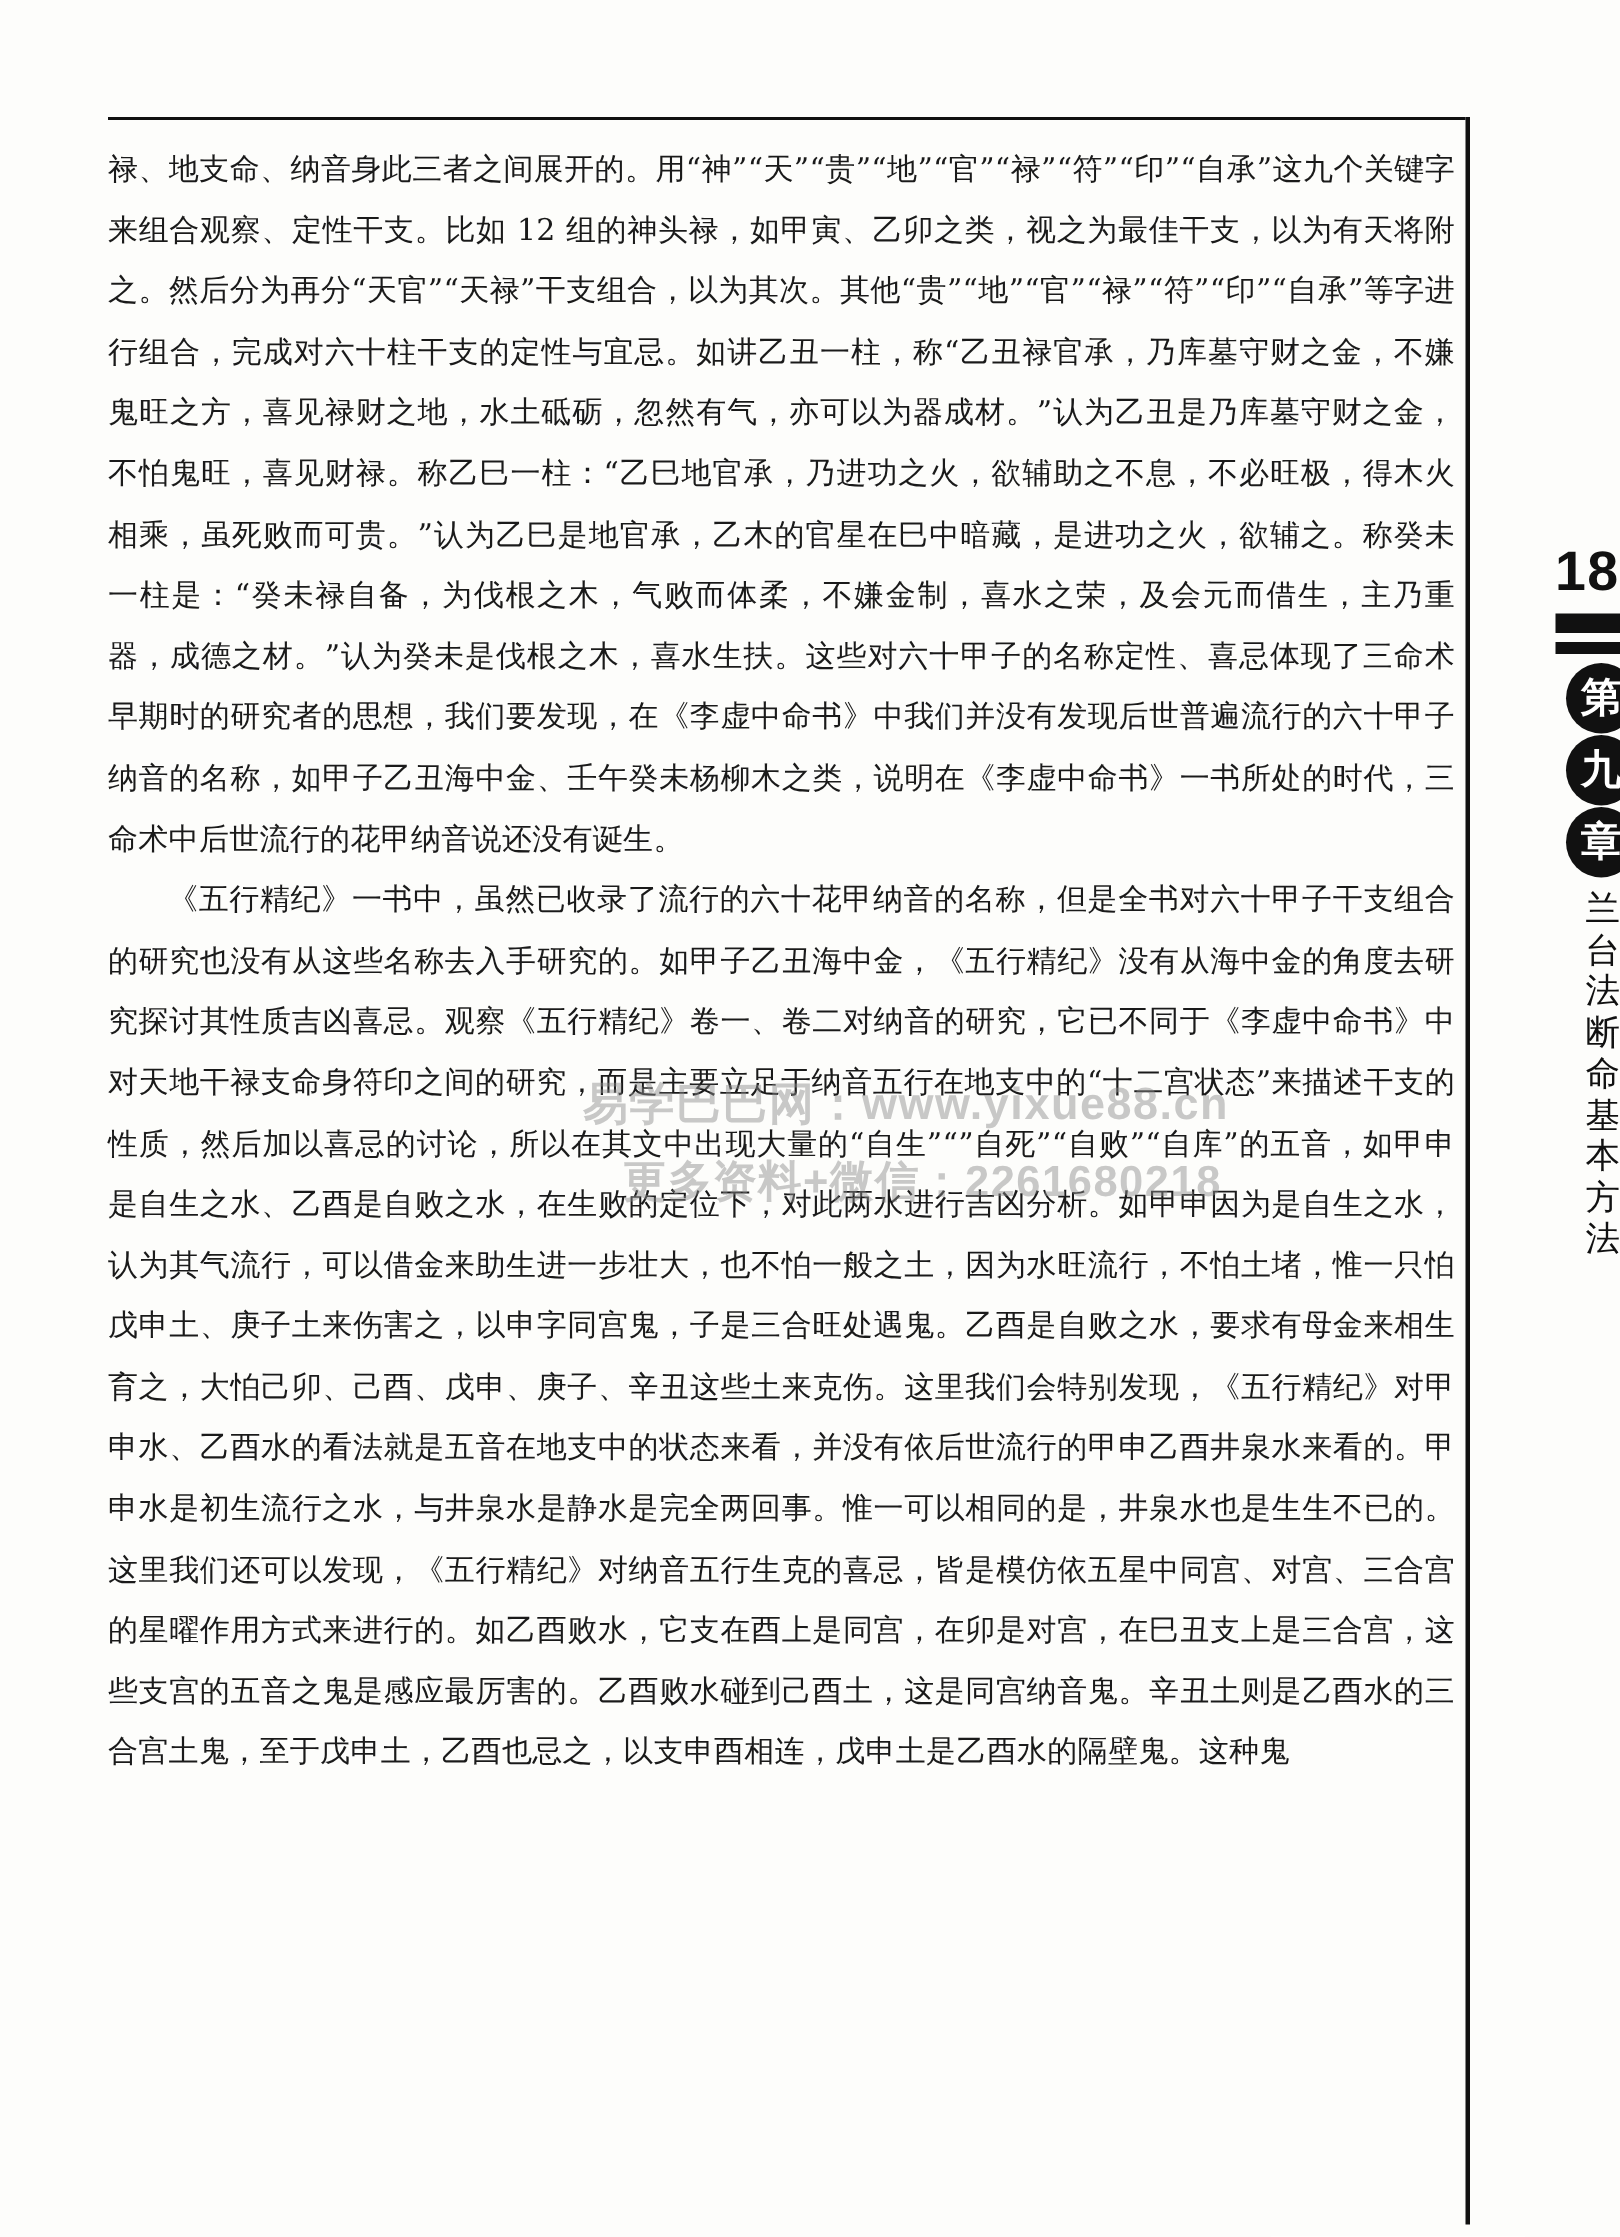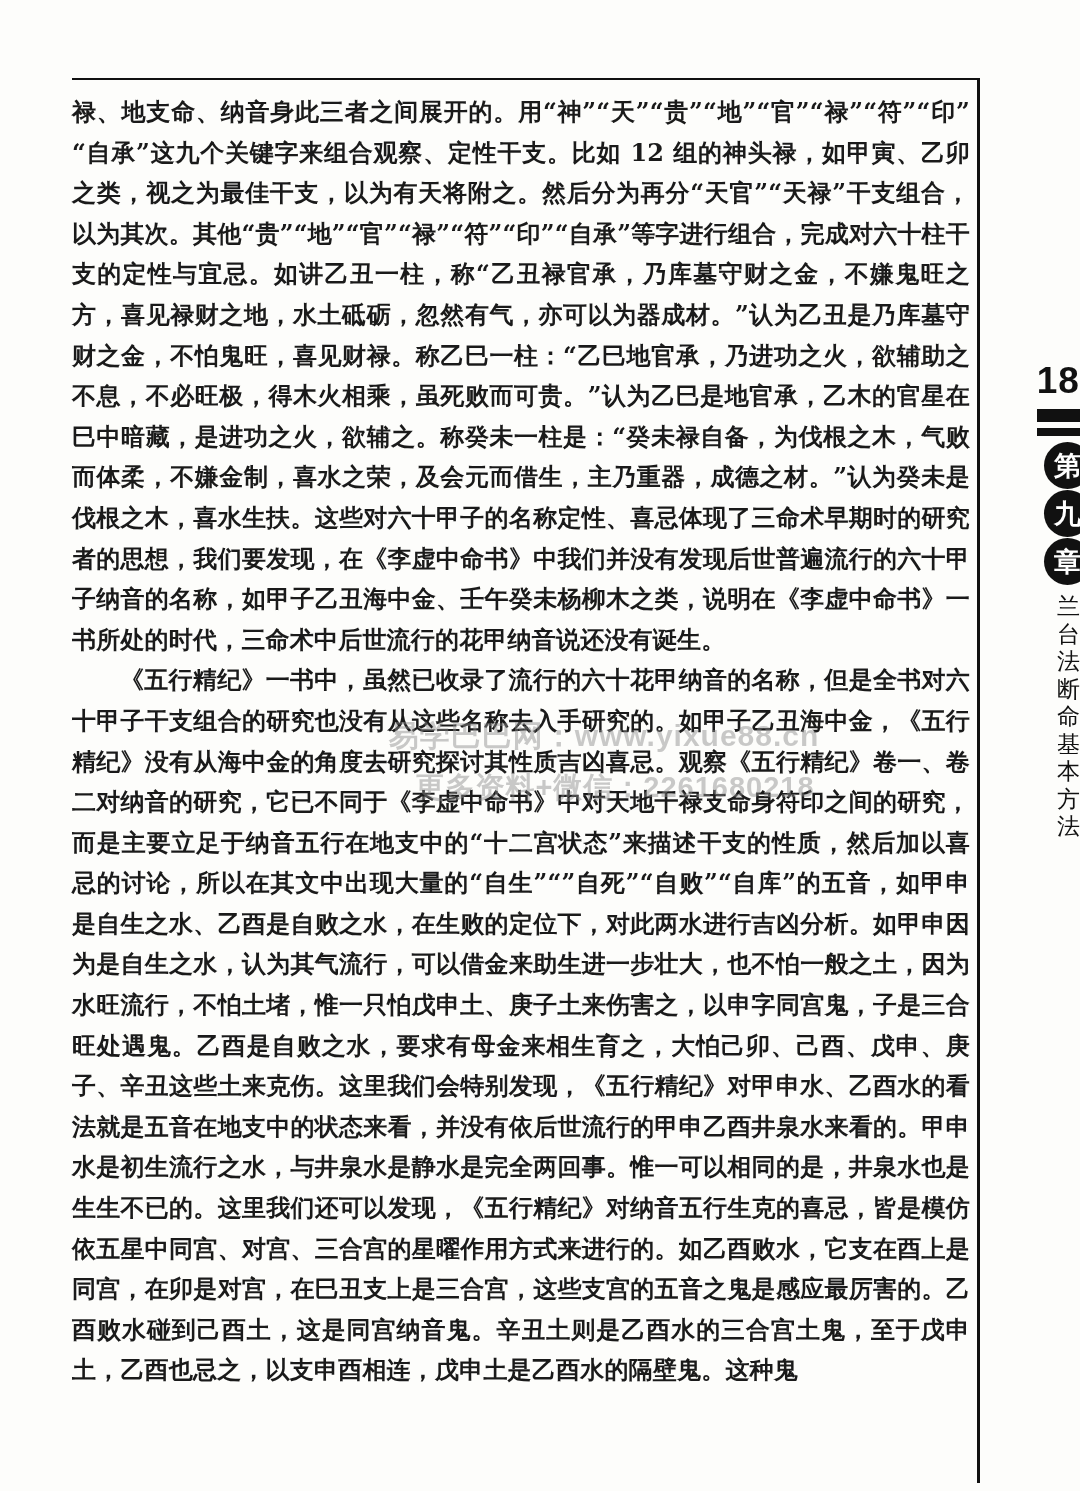--- a/index.html
+++ b/index.html
@@ -46,28 +46,28 @@
 
   
   #body-col {
     position: absolute;
     left: 72px;
     top: 92px;
     width: 898px;
   }
   .para {
     margin: 0;
-    font-size: 24px;
+    font-size: 20px;
     line-height: 40.6px;
     letter-spacing: 0.2px;
     text-align: justify;
     text-justify: inter-ideograph;
     text-align-last: left;
     font-family: "DejaVu Serif", "Liberation Serif", serif;
-    font-weight: 700;
+    font-weight: 400;
   }
   .para + .para {
     margin-top: 0px;
   }
   .indent {
     text-indent: 2em;
   }
 
   
   #margin-tab {

